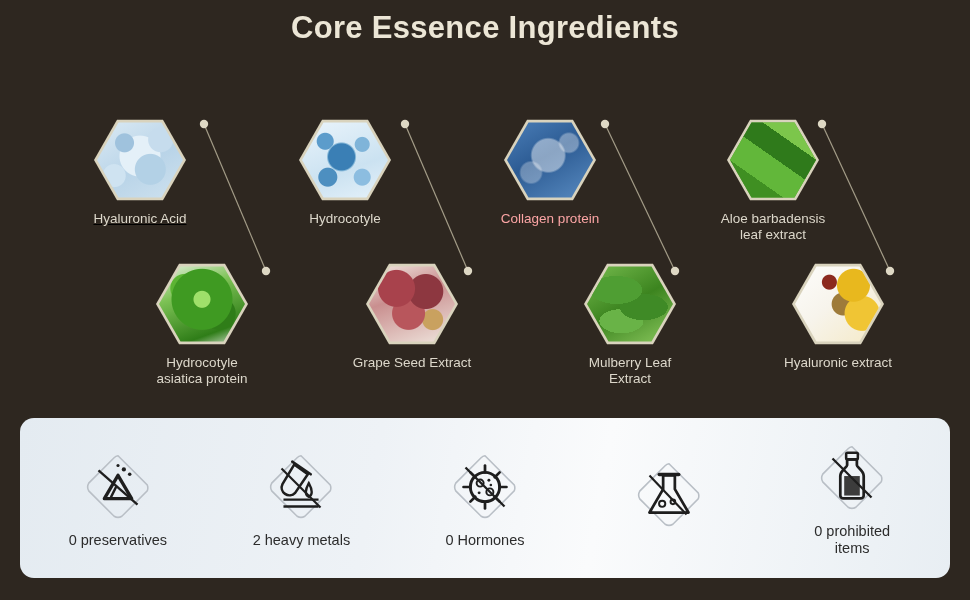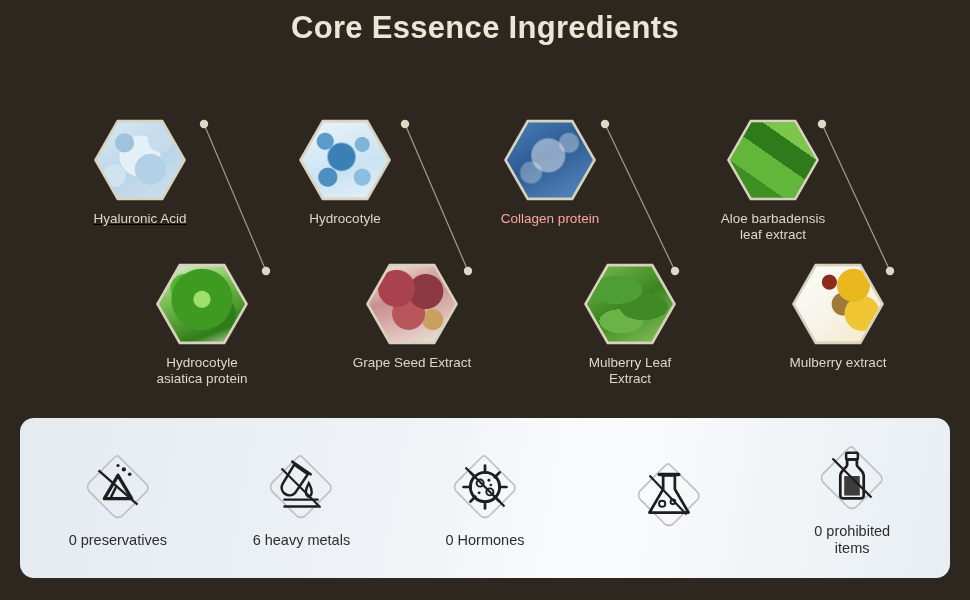--- a/index.html
+++ b/index.html
@@ -256,21 +256,21 @@
           </div>
         </div>
         <div class="hex-label" style="color: rgb(221, 216, 203); text-align: center;">Mulberry Leaf Extract</div>
       </div>
       <div class="hex-node" style="left: 778px; top: 262px;">
         <div class="hex" style="background: rgb(217, 211, 189);">
           <div class="hex-inner">
             <div class="art art-hamamelis"></div>
           </div>
         </div>
-        <div class="hex-label" style="color: rgb(221, 216, 203);">Mulberry extract</div>
+        <div class="hex-label" style="color: rgb(221, 216, 203);">Hyaluronic extract</div>
       </div>
     </div>
 
   <div class="claims-panel">
 
     <div class="claim">
       <div class="claim-icon">
         <svg viewBox="0 0 80 80" width="78" height="78">
           <path d="M40 8 L70 38 A8 8 0 0 1 70 44 L44 70 A8 8 0 0 1 36 70 L10 44 A8 8 0 0 1 10 36 L36 10 A8 8 0 0 1 40 8 Z" fill="none" stroke="#b9bfc6" stroke-width="1.6"></path>
           <path d="M26 52 L40 28 L54 52 Z" fill="none" stroke="#1e1e1e" stroke-width="3.4" stroke-linejoin="round"></path>
@@ -289,21 +289,21 @@
         <svg viewBox="0 0 80 80" width="78" height="78">
           <path d="M40 8 L70 38 A8 8 0 0 1 70 44 L44 70 A8 8 0 0 1 36 70 L10 44 A8 8 0 0 1 10 36 L36 10 A8 8 0 0 1 40 8 Z" fill="none" stroke="#b9bfc6" stroke-width="1.6"></path>
           <path d="M33 17 L47 27 L34 46 A8 8 0 0 1 21 37 Z" fill="none" stroke="#1e1e1e" stroke-width="2.6" stroke-linejoin="round"></path>
           <line x1="31" y1="14" x2="50" y2="27" stroke="#1e1e1e" stroke-width="2.6" stroke-linecap="round"></line>
           <path d="M48 36 C44 43 44 49 48 50 C52 49 52 43 48 36 Z" fill="none" stroke="#1e1e1e" stroke-width="2.4"></path>
           <line x1="22" y1="53" x2="58" y2="53" stroke="#1e1e1e" stroke-width="2.4"></line>
           <line x1="22" y1="60" x2="58" y2="60" stroke="#1e1e1e" stroke-width="2.4"></line>
           <line x1="20" y1="21" x2="60" y2="61" stroke="#1e1e1e" stroke-width="2.2"></line>
         </svg>
       </div>
-      <div class="claim-label" style="color: rgb(44, 44, 44);">6 heavy metals</div>
+      <div class="claim-label" style="color: rgb(44, 44, 44);">2 heavy metals</div>
     </div>
 
     <div class="claim">
       <div class="claim-icon">
         <svg viewBox="0 0 80 80" width="78" height="78">
           <path d="M40 8 L70 38 A8 8 0 0 1 70 44 L44 70 A8 8 0 0 1 36 70 L10 44 A8 8 0 0 1 10 36 L36 10 A8 8 0 0 1 40 8 Z" fill="none" stroke="#b9bfc6" stroke-width="1.6"></path>
           <circle cx="40" cy="40" r="15" fill="none" stroke="#1e1e1e" stroke-width="3"></circle>
           <g stroke="#1e1e1e" stroke-width="2.8" stroke-linecap="round">
             <line x1="40" y1="18" x2="40" y2="25"></line>
             <line x1="40" y1="55" x2="40" y2="62"></line>

